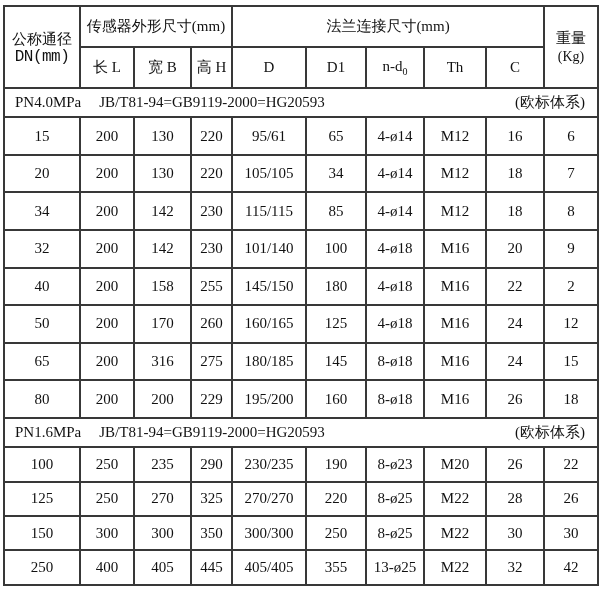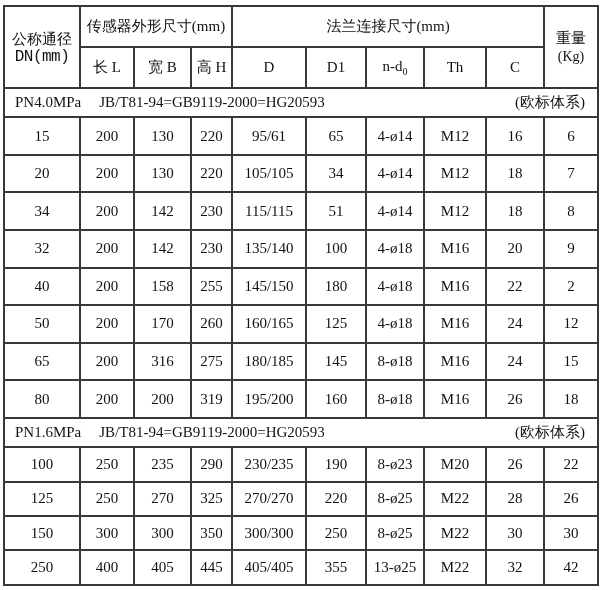--- a/index.html
+++ b/index.html
@@ -130,32 +130,32 @@
           <td>M12</td>
           <td>18</td>
           <td>7</td>
         </tr>
         <tr class="data-row tall">
           <td>34</td>
           <td>200</td>
           <td>142</td>
           <td>230</td>
           <td>115/115</td>
-          <td>51</td>
+          <td>85</td>
           <td>4-ø14</td>
           <td>M12</td>
           <td>18</td>
           <td>8</td>
         </tr>
         <tr class="data-row tall">
           <td>32</td>
           <td>200</td>
           <td>142</td>
           <td>230</td>
-          <td>135/140</td>
+          <td>101/140</td>
           <td>100</td>
           <td>4-ø18</td>
           <td>M16</td>
           <td>20</td>
           <td>9</td>
         </tr>
         <tr class="data-row tall">
           <td>40</td>
           <td>200</td>
           <td>158</td>
@@ -188,21 +188,21 @@
           <td>145</td>
           <td>8-ø18</td>
           <td>M16</td>
           <td>24</td>
           <td>15</td>
         </tr>
         <tr class="data-row tall">
           <td>80</td>
           <td>200</td>
           <td>200</td>
-          <td>319</td>
+          <td>229</td>
           <td>195/200</td>
           <td>160</td>
           <td>8-ø18</td>
           <td>M16</td>
           <td>26</td>
           <td>18</td>
         </tr>
         <tr class="section-row">
           <td colspan="10">
             <div class="section-wrap">

